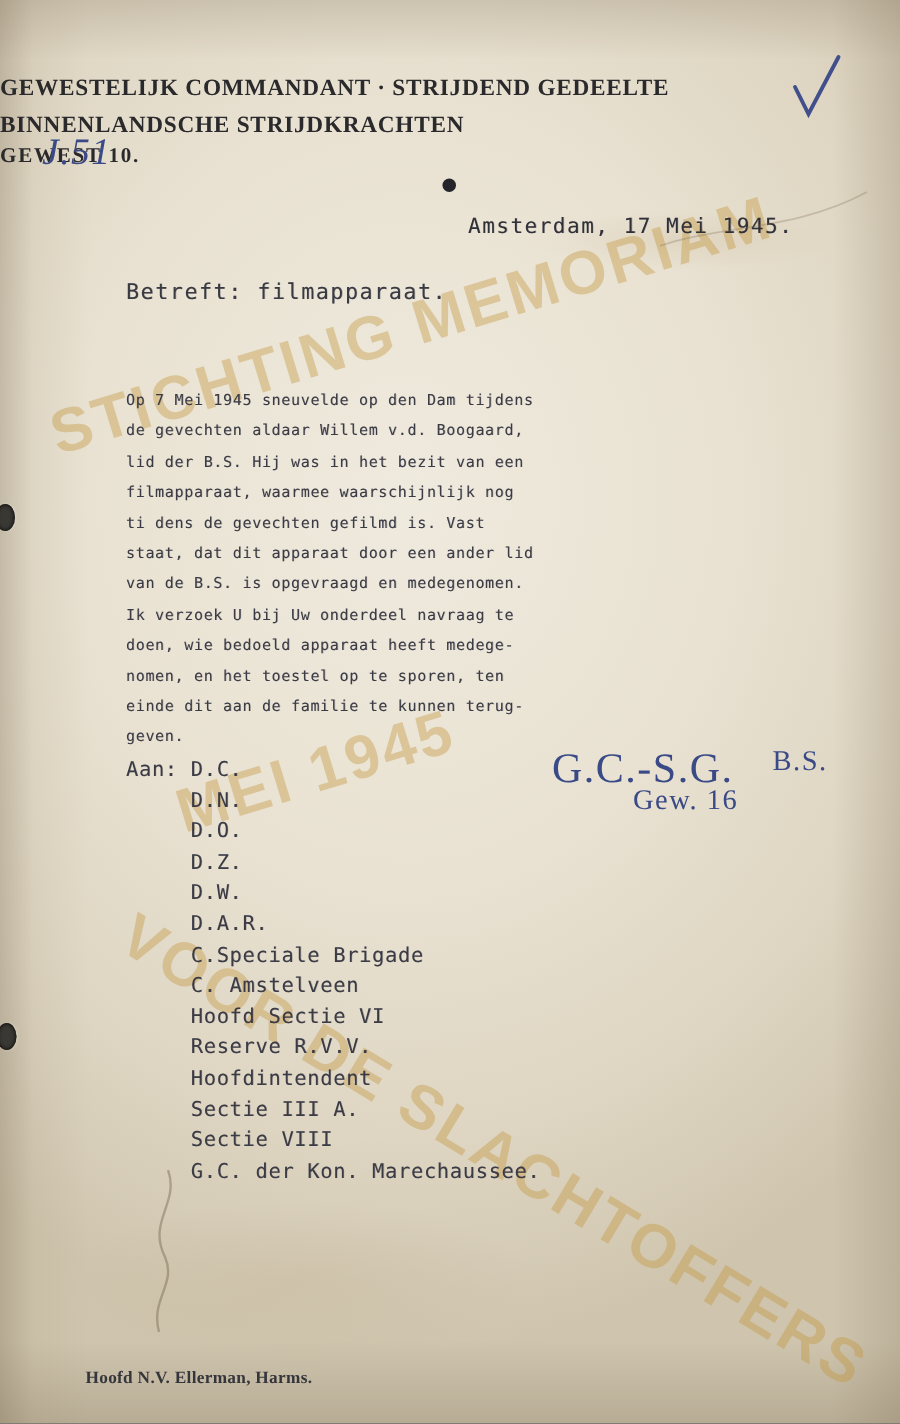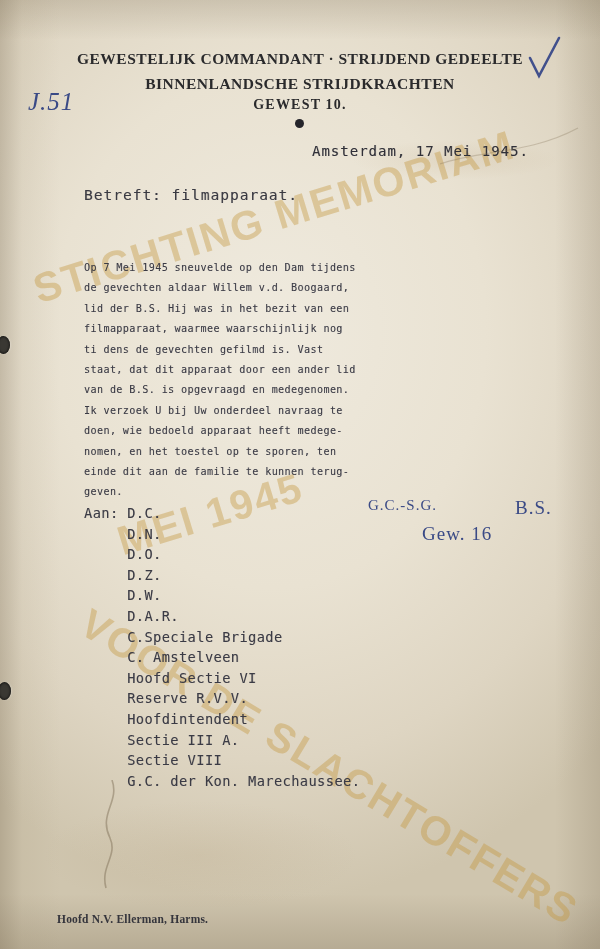--- a/index.html
+++ b/index.html
@@ -61,21 +61,21 @@
   .wm3 { left: 96px;  top: 600px; font-size: 41px; transform: rotate(31deg); }
 
   
   .doc {
     position: absolute;
     left: 0; top: 0;
     width: 600px; height: 949px;
   }
   .hdr {
     position: absolute;
-    text-align: center;
+    text-align: left;
     width: 100%;
     color: #2a2a2c;
     font-family: "Liberation Serif", serif;
     font-weight: bold;
     letter-spacing: 0.5px;
   }
   .hdr1 { top: 50px; font-size: 15.5px; }
   .hdr2 { top: 75px; font-size: 15.5px; }
   .hdr3 { top: 97px; font-size: 14px; letter-spacing: 1.2px; }
   .dot {
@@ -121,21 +121,21 @@
     white-space: pre;
     text-shadow: 0.4px 0.3px 0 rgba(60,60,75,0.3);
   }
 
   
   .ink {
     position: absolute;
     color: #3a4a86;
     font-family: "Liberation Serif", serif;
   }
-  .sig-gcsg { left: 368px; top: 497px; font-size: 15px; letter-spacing: 1px; }
+  .sig-gcsg { left: 368px; top: 497px; font-size: 28px; letter-spacing: 1px; }
   .sig-bs   { left: 515px; top: 497px; font-size: 19px; letter-spacing: 1px; }
   .sig-gew  { left: 422px; top: 523px; font-size: 19px; letter-spacing: 1px; }
   .ref-no   { left: 28px;  top: 88px;  font-size: 25px; font-style: italic; letter-spacing: 1px; }
 
   
   .checkmark {
     position: absolute;
     left: 528px; top: 36px;
     width: 34px; height: 44px;
   }

